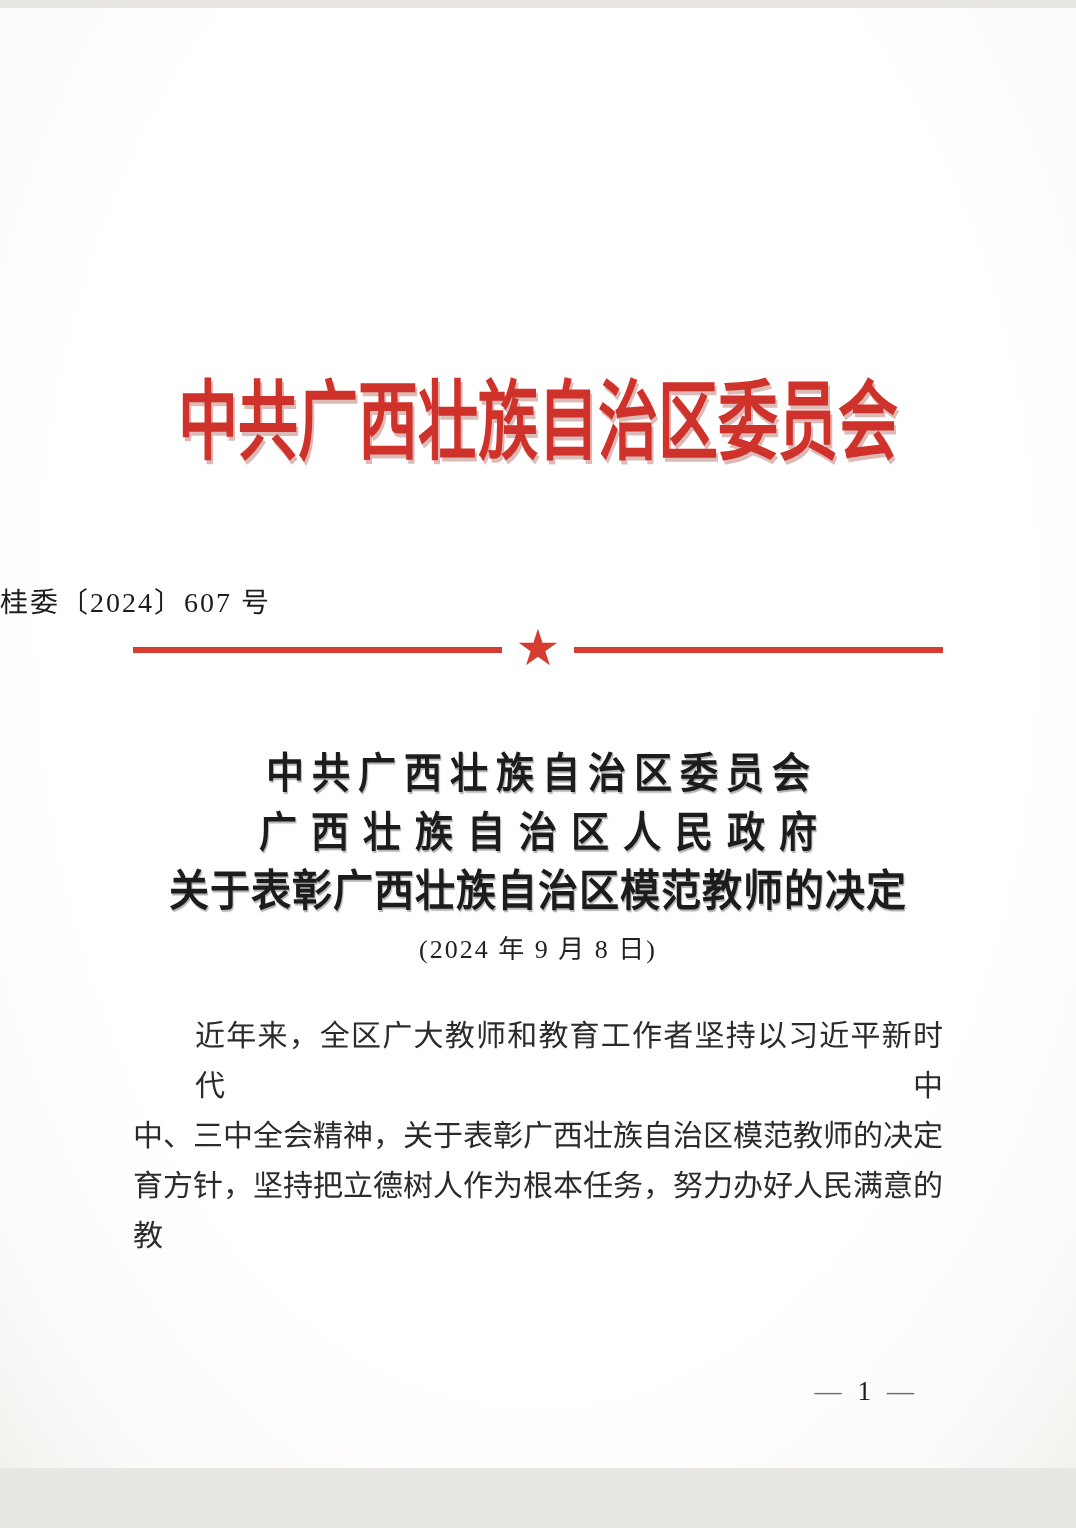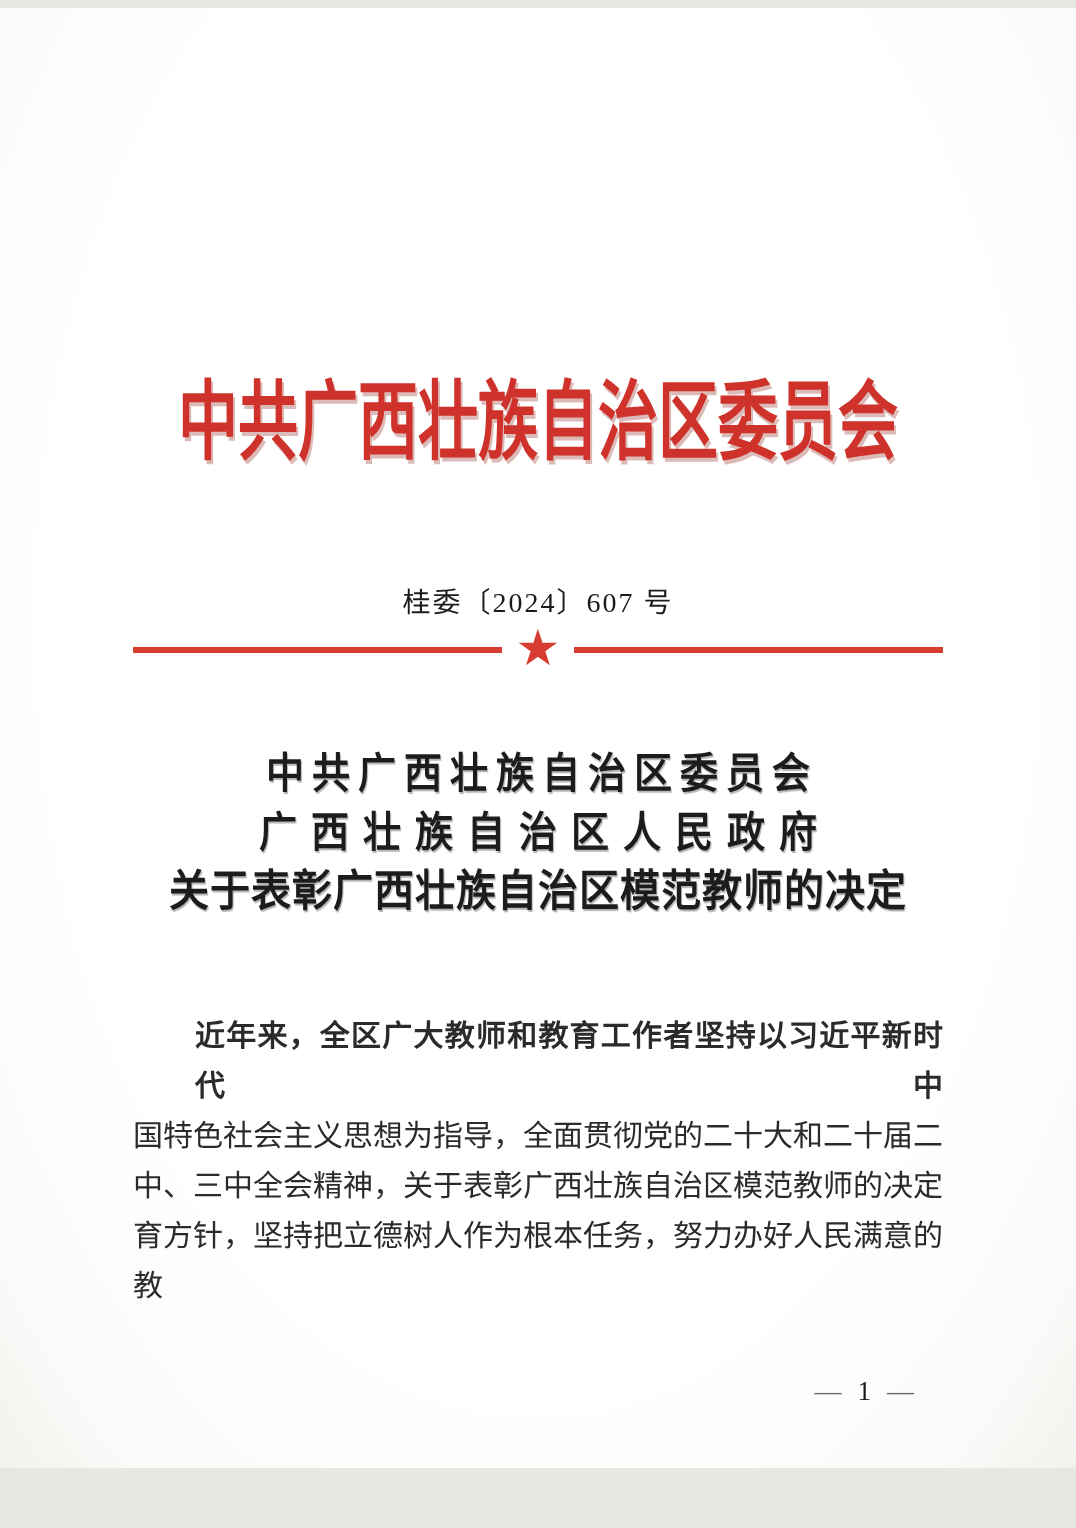--- a/index.html
+++ b/index.html
@@ -39,21 +39,20 @@
     white-space: nowrap;
     text-shadow: 2px 3px 0 rgba(140, 25, 15, 0.30);
   }
 
   
   .doc-number {
     position: absolute;
     top: 578px;
     left: 0;
     width: 100%;
-    text-align: center;
     font-size: 28px;
     line-height: 34px;
     letter-spacing: 2px;
     color: var(--ink, #1c1c1c);
   }
 
   
   .divider {
     position: absolute;
     top: 619px;
@@ -133,21 +132,20 @@
     font-size: 30px;
     line-height: 50px;
     white-space: nowrap;
     text-align: justify;
     text-align-last: justify;
     text-justify: inter-character;
     white-space: normal;
   }
   .body-text .bline.indent {
     padding-left: 62px;
-    font-weight: bold;
   }
 
   
   .page-number {
     position: absolute;
     top: 1366px;
     right: 162px;
     display: flex;
     align-items: baseline;
     gap: 16px;
@@ -171,25 +169,25 @@
   <div class="divider">
     <span class="line"></span>
     <span class="star">★</span>
     <span class="line"></span>
   </div>
 
   <div class="doc-title">
     <div class="t1">中共广西壮族自治区委员会</div>
     <div class="t2">广西壮族自治区人民政府</div>
     <div class="t3">关于表彰广西壮族自治区模范教师的决定</div>
+    <div class="tdate">(2024 年 9 月 8 日)</div>
   </div>
 
   <div class="body-text">
     <div class="bline indent">近年来，全区广大教师和教育工作者坚持以习近平新时代中</div>
-    <div class="bline">国特色社会主义思想为指导，全面贯彻党的二十大和二十届二</div>
     <div class="bline">中、三中全会精神，关于表彰广西壮族自治区模范教师的决定</div>
     <div class="bline">育方针，坚持把立德树人作为根本任务，努力办好人民满意的教</div>
 
   </div>
 
   <div class="page-number">
     <span class="dash">—</span>
     <span class="num">1</span>
     <span class="dash">—</span>
   </div>

